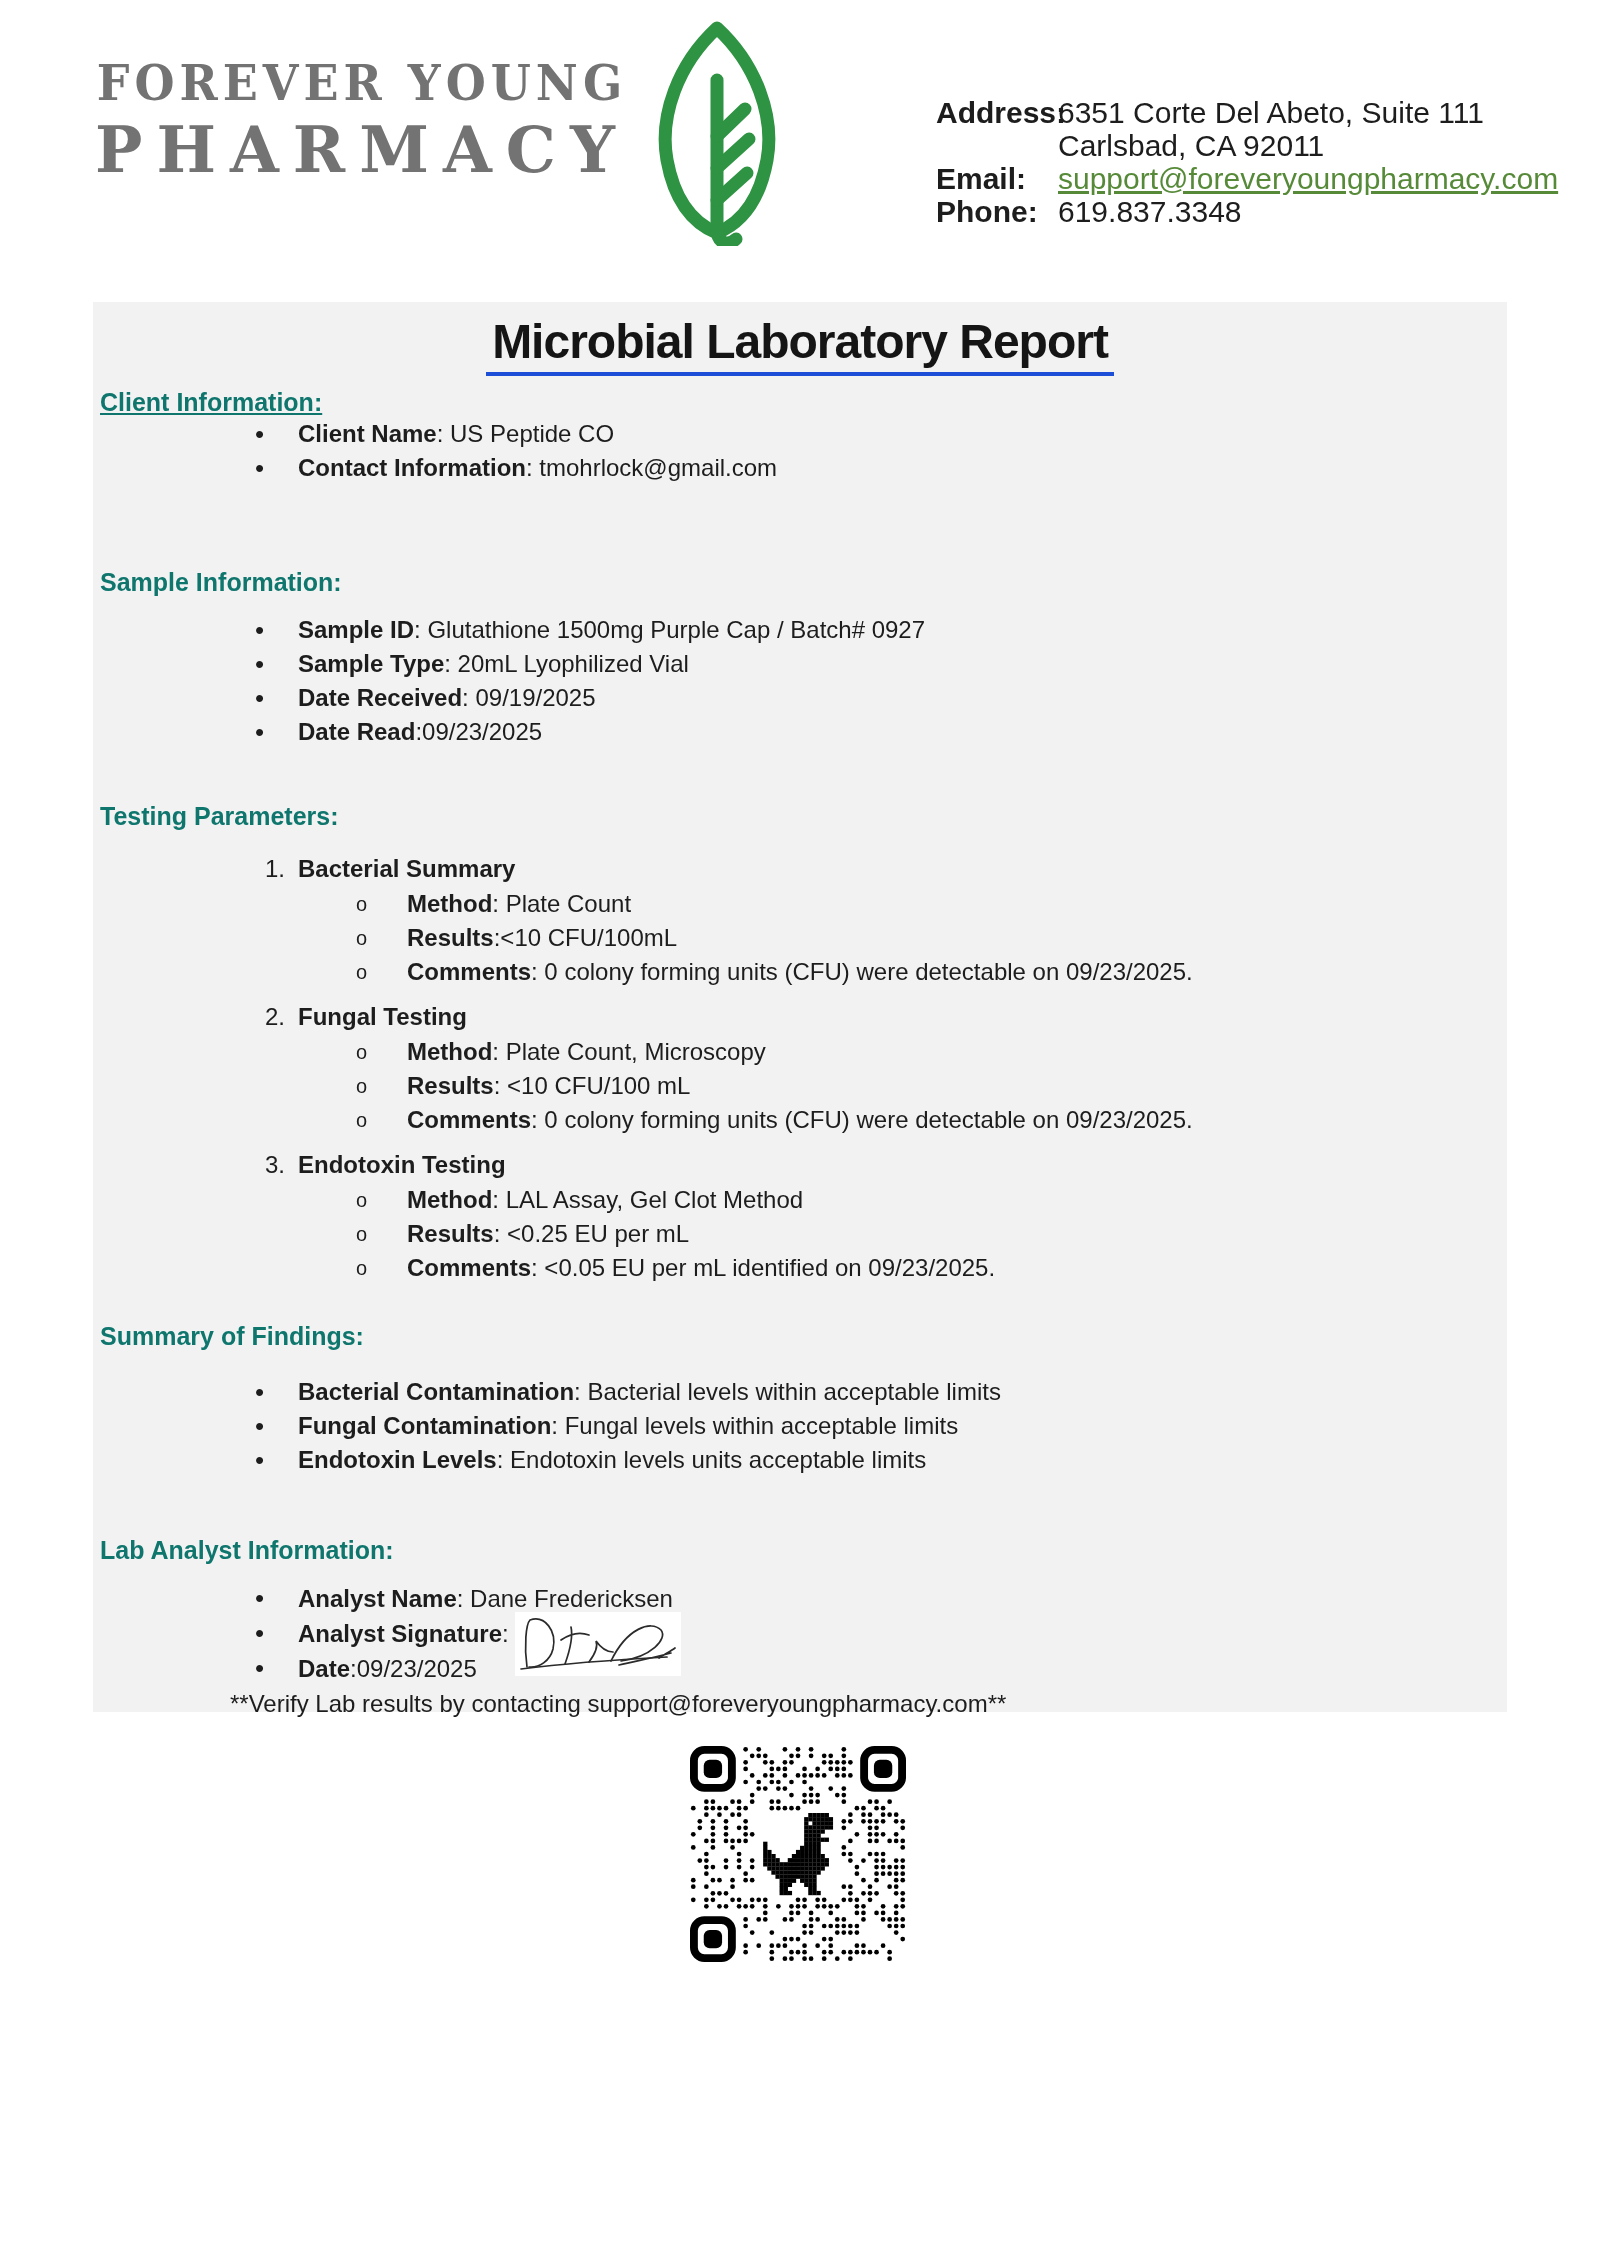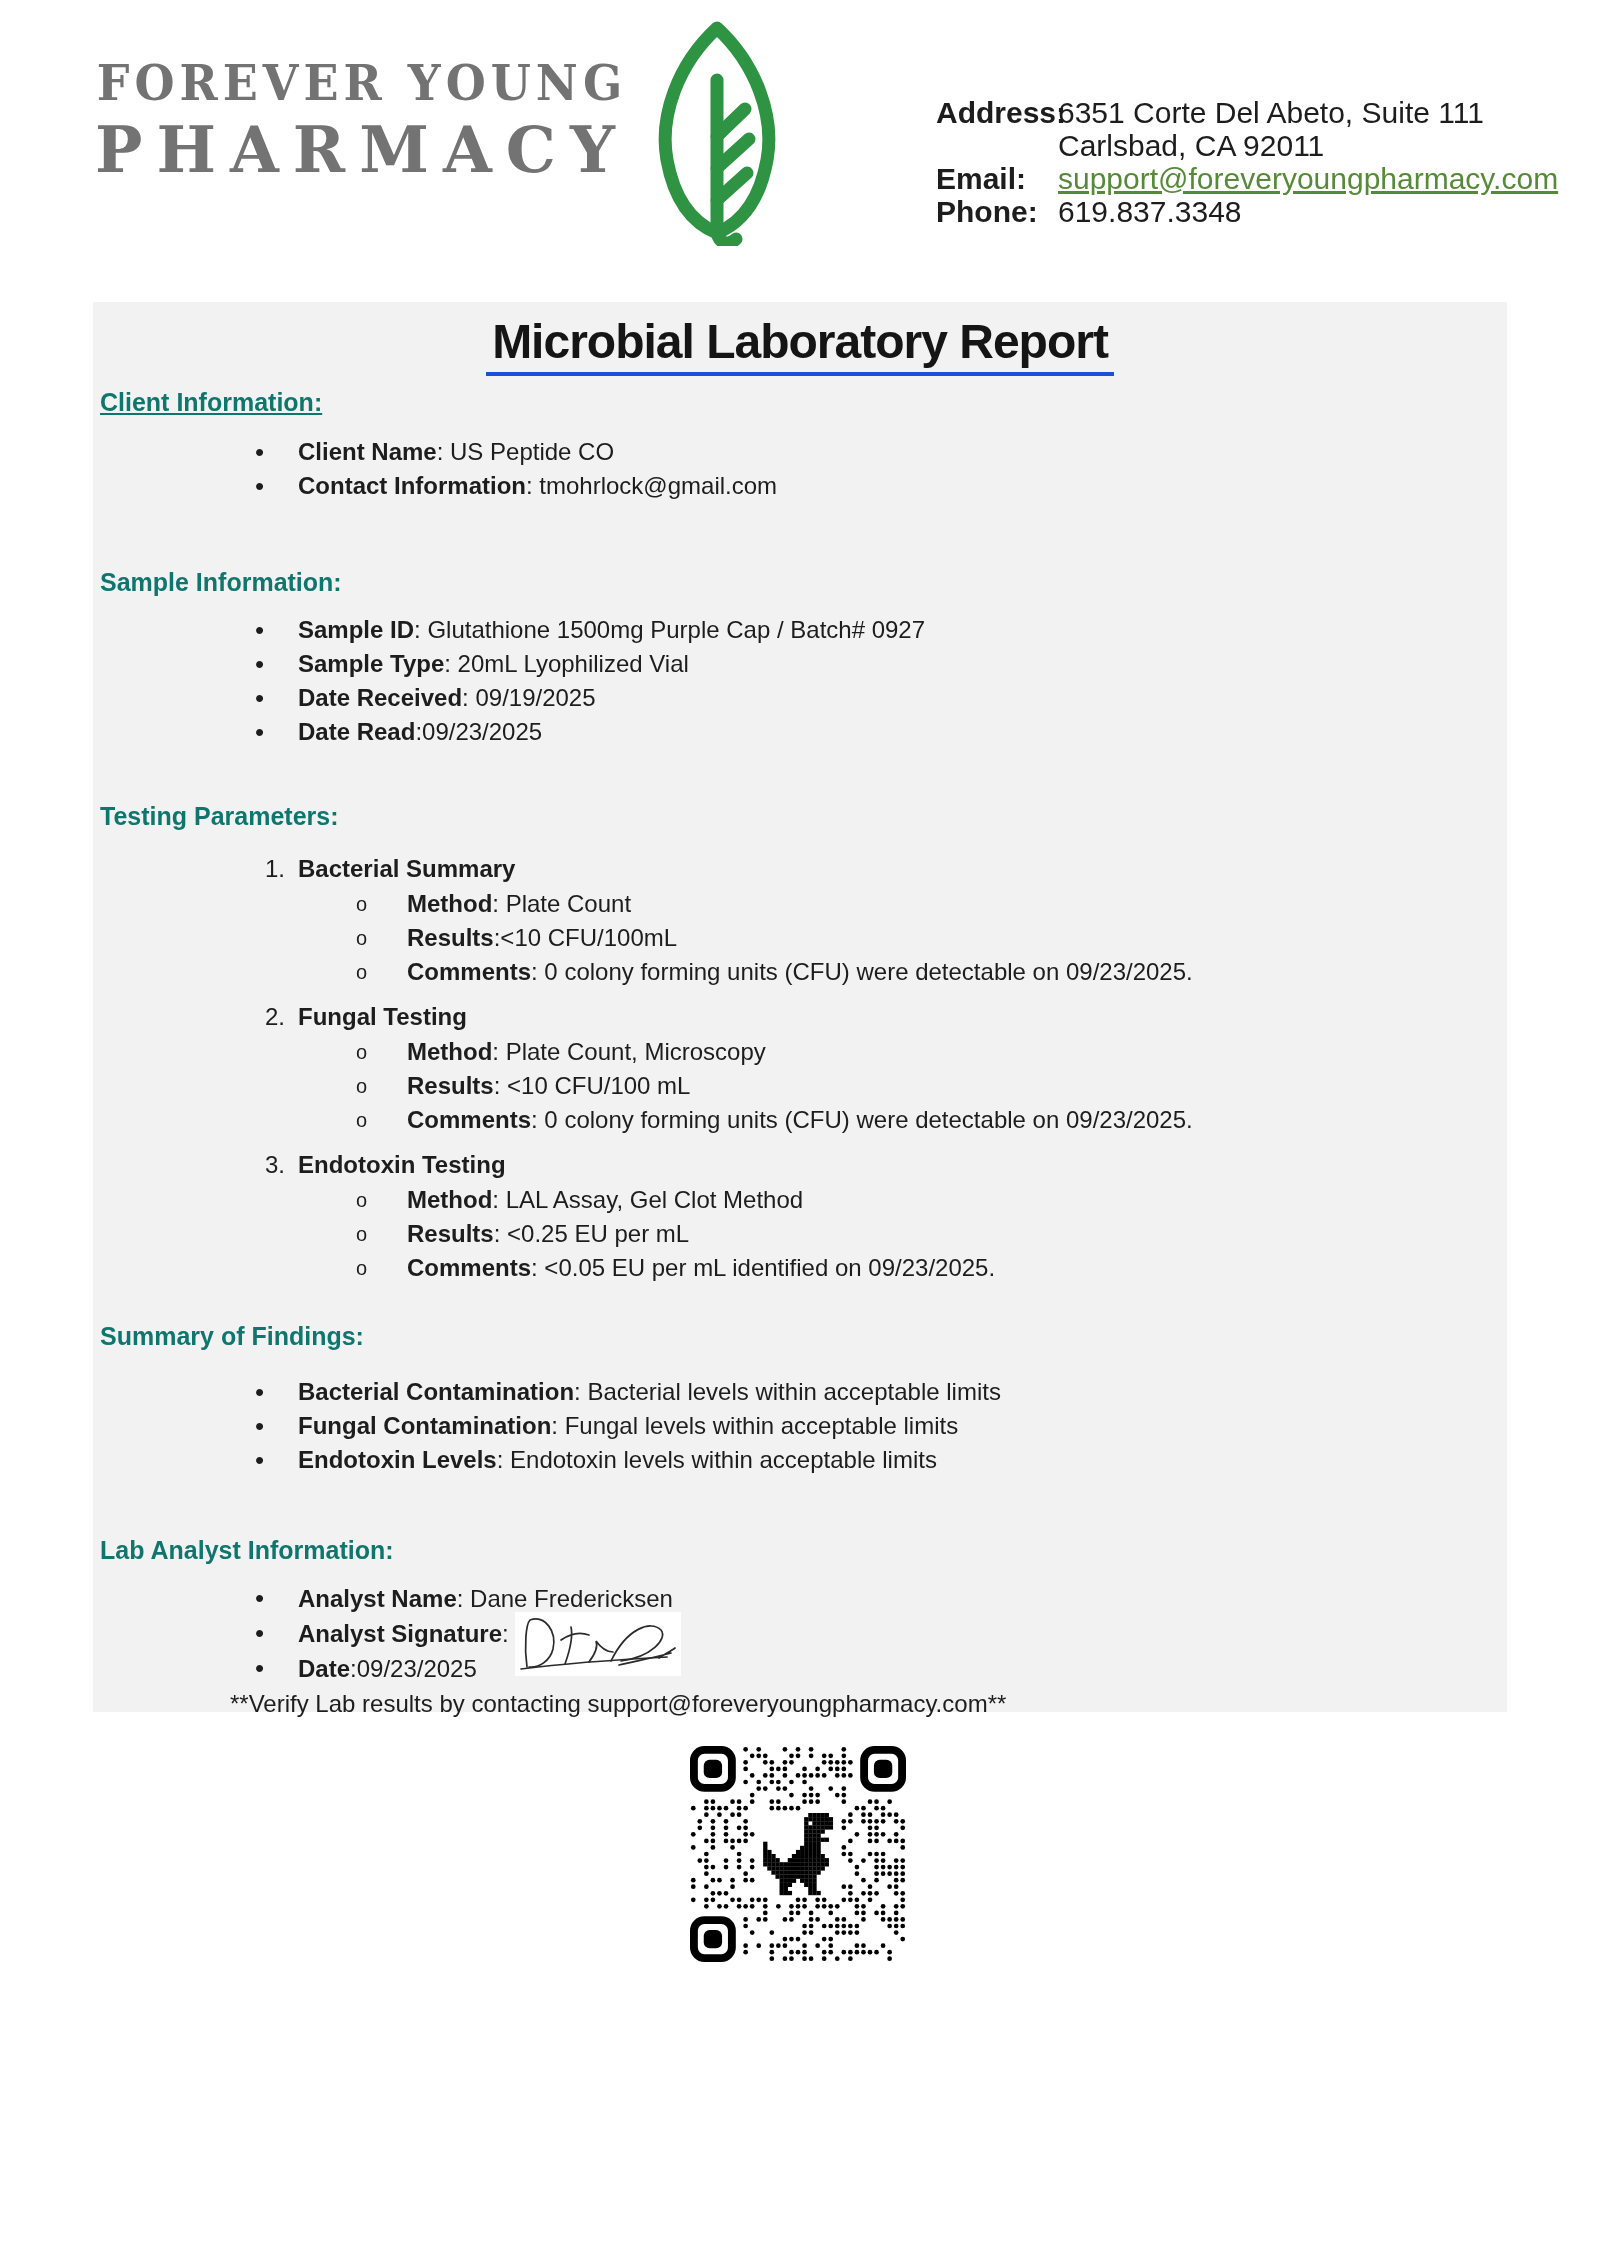--- a/index.html
+++ b/index.html
@@ -43,21 +43,21 @@
   .sec{position:absolute;left:0;width:100%;}
   .sec-client{top:86px;}
   .sec-sample{top:266px;}
   .sec-testing{top:500px;}
   .sec-summary{top:1020px;}
   .sec-analyst{top:1234px;}
   .h{font-size:25px;font-weight:bold;margin-left:7px;color:#0f766e;}
   .h.underline{text-decoration:underline;}
   .bl{font-weight:bold;}
   ul,ol{list-style:none;}
-  .blist{margin-top:18px;}
+  .blist{}
   .blist li{position:relative;padding-left:205px;line-height:34px;}
   .blist li::before{content:"•";position:absolute;left:162px;top:0;font-size:26px;}
   .sec-sample .blist{margin-top:16px;}
   .sec-summary .blist{margin-top:24px;}
   .nlist{margin-top:20px;}
   .test{margin-bottom:10px;}
   .tname{position:relative;padding-left:205px;line-height:36px;}
   .tname .num{position:absolute;left:172px;top:0;font-weight:normal;}
   .slist li{position:relative;padding-left:314px;line-height:34px;}
   .slist li::before{content:"o";position:absolute;left:263px;top:0;font-size:20px;}
@@ -156,21 +156,21 @@
       </li>
 
     </ol>
   </section>
 
   <section class="sec sec-summary">
     <h2 class="h">Summary of Findings:</h2>
     <ul class="blist">
       <li><span class="bl">Bacterial Contamination</span><span>: Bacterial levels within acceptable limits</span></li>
       <li><span class="bl">Fungal Contamination</span><span>: Fungal levels within acceptable limits</span></li>
-      <li><span class="bl">Endotoxin Levels</span><span>: Endotoxin levels within acceptable limits</span></li>
+      <li><span class="bl">Endotoxin Levels</span><span>: Endotoxin levels units acceptable limits</span></li>
     </ul>
   </section>
 
   <section class="sec sec-analyst">
     <h2 class="h">Lab Analyst Information:</h2>
     <ul class="blist">
       <li><span class="bl">Analyst Name</span><span>: Dane Fredericksen</span></li>
       <li><span class="bl">Analyst Signature</span><span>:</span></li>
       <li><span class="bl">Date</span><span>:09/23/2025</span></li>
     </ul>

